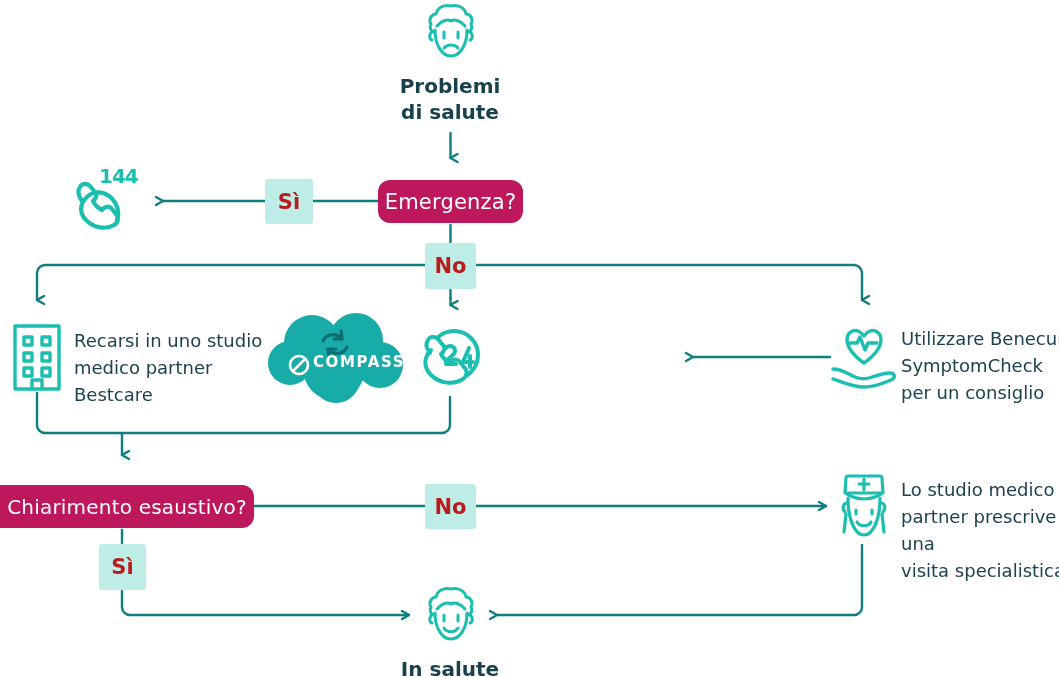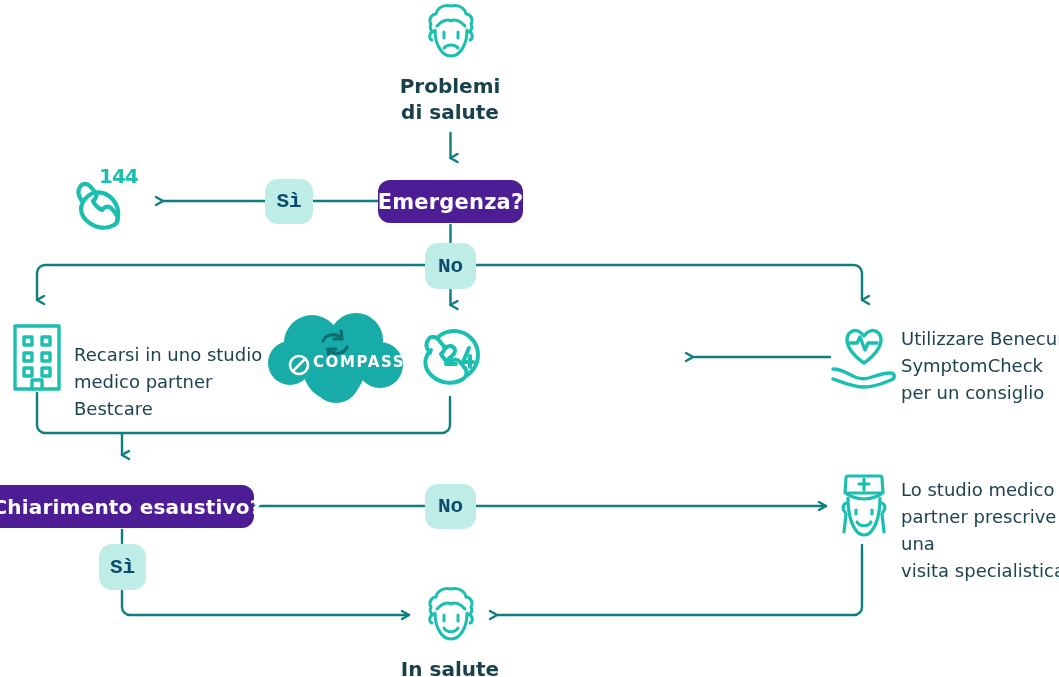--- a/index.html
+++ b/index.html
@@ -9,40 +9,39 @@
     position:relative; overflow:hidden;
     font-family:"DejaVu Sans", sans-serif;
     background:#ffffff;
   }
   #canvas { position:absolute; inset:0; width:1059px; height:677px; }
   svg.lines { position:absolute; left:0; top:0; width:1059px; height:677px; pointer-events:none; }
 
   
   .pill {
     position:absolute;
-    background:#4c1d95;
+    background:#be185d;
     color:#ffffff;
     border-radius:12px;
     display:flex; align-items:center; justify-content:center;
-    font-weight:700;
+    font-weight:400;
     letter-spacing:.2px;
     white-space:nowrap;
   }
 
   
   .badge {
     position:absolute;
     background:#BDEDE6;
-    color:#0c4a6e;
-    border-radius:13px;
+    color:#b91c1c;
+    border-radius:3px;
     display:flex; align-items:center; justify-content:center;
     font-weight:700;
     font-size:21px;
     white-space:nowrap;
-    font-family:Liberation Mono, monospace;
   }
 
   
   .caption {
     position:absolute;
     color:#18414C;
     font-weight:700;
     font-size:20px;
     line-height:26px;
     text-align:center;
@@ -155,21 +154,21 @@
       <rect x="4" y="4" width="44" height="63"></rect>
       <rect x="13" y="15" width="8" height="8"></rect>
       <rect x="31" y="15" width="8" height="8"></rect>
       <rect x="13" y="31" width="8" height="8"></rect>
       <rect x="31" y="31" width="8" height="8"></rect>
       <rect x="13" y="46" width="8" height="8"></rect>
       <rect x="31" y="46" width="8" height="8"></rect>
       <path d="M21,67 L21,58 L31,58 L31,67"></path>
     </svg>
   </div>
-  <div class="body-text" style="left:74px;top:341px;width:200px;">Recarsi in uno studio
+  <div class="body-text" style="left:74px;top:327px;width:200px;">Recarsi in uno studio
 medico partner
 Bestcare</div>
 
   <div class="cloud-logo" style="left:268px;top:313px;width:136px;height:90px;">
     <svg viewBox="0 0 136 90" width="136" height="90">
       <g fill="#17ACA8">
         <circle cx="44" cy="30" r="28"></circle>
         <circle cx="88" cy="27" r="27"></circle>
         <circle cx="22" cy="50" r="22"></circle>
         <circle cx="112" cy="52" r="23"></circle>

